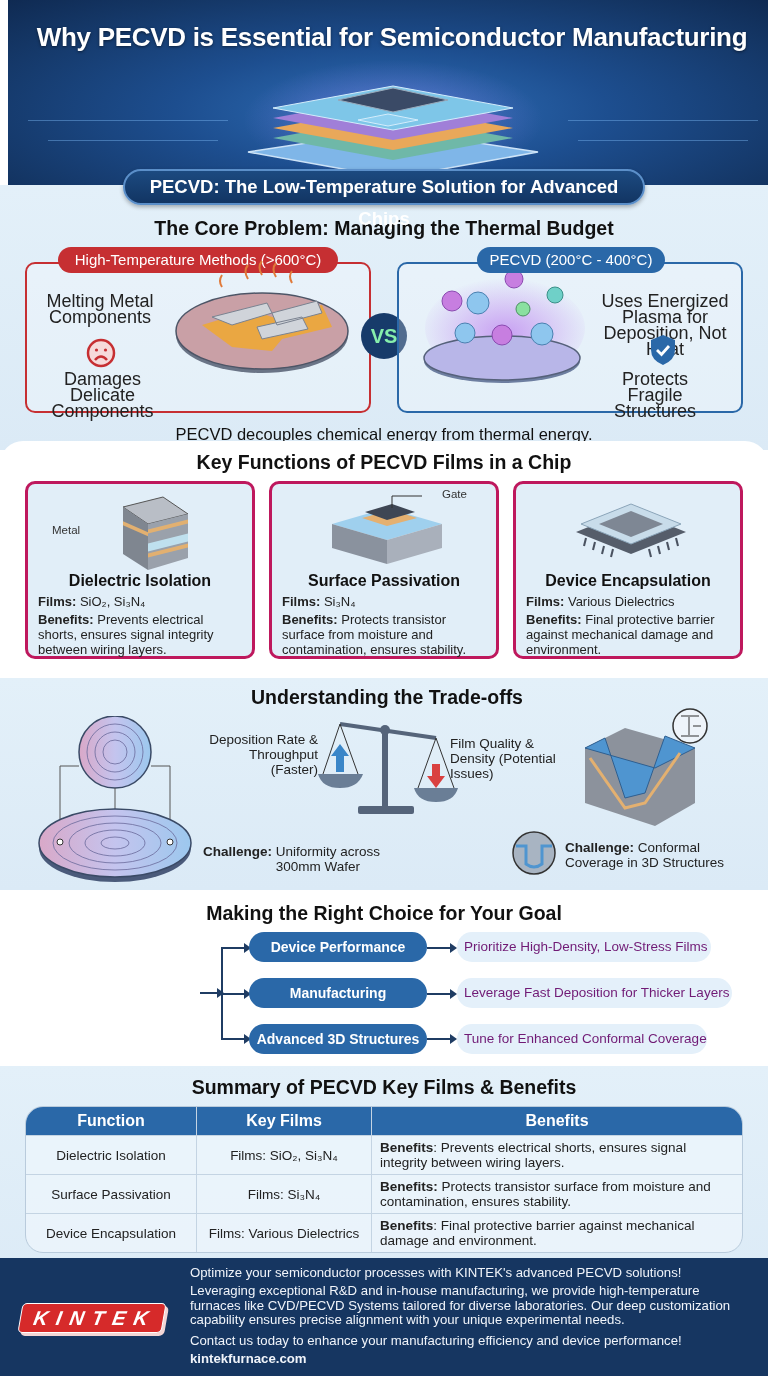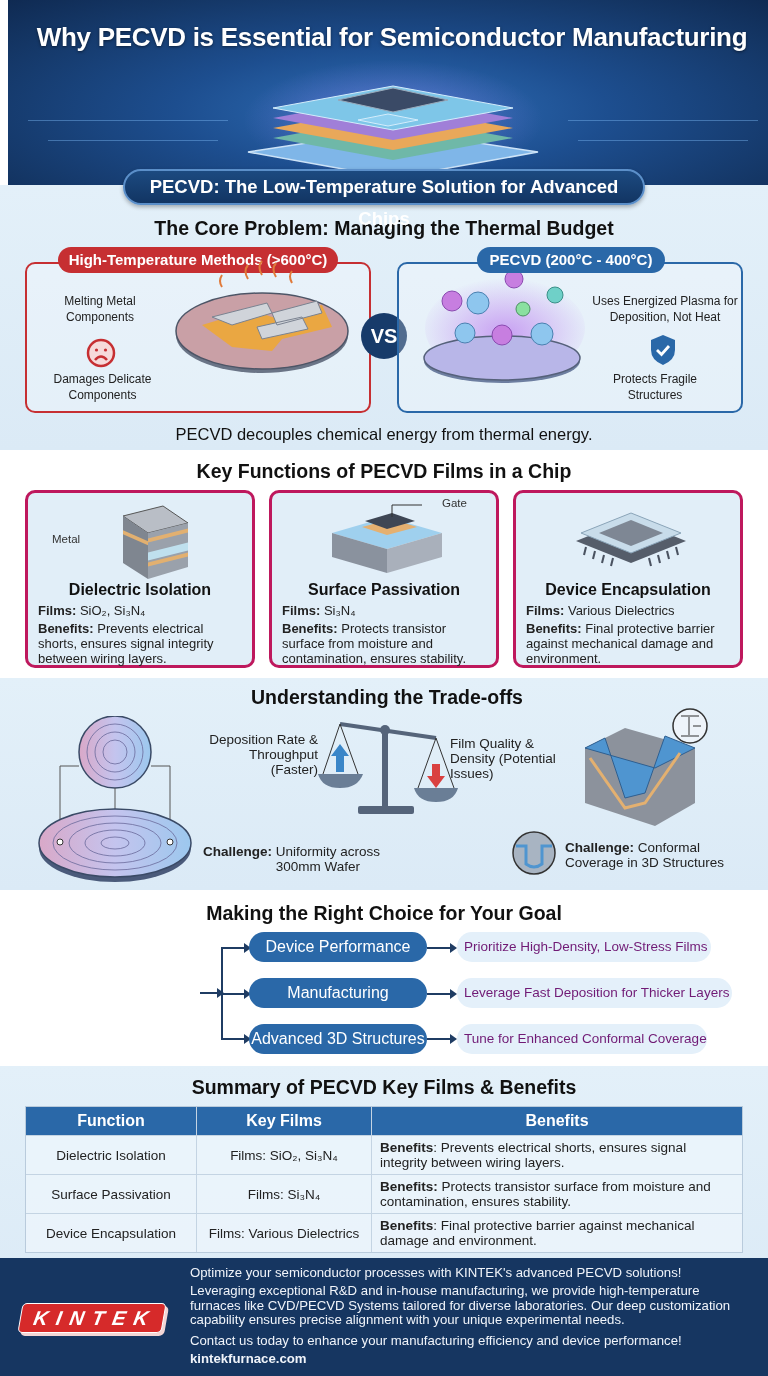--- a/index.html
+++ b/index.html
@@ -18,48 +18,48 @@
     font-size: 18.5px; text-align: center; line-height: 32px; z-index: 5; box-shadow: 0 2px 4px rgba(0,0,0,0.3); }
 
   
   .section { position: absolute; left: 0; width: 768px; }
   .bg-light { background: linear-gradient(#e3f0f9, #dbeaf6); }
   .bg-white { background: #ffffff; }
   .sec-title { position: absolute; left: 0; width: 768px; text-align: center; font-weight: bold; font-size: 19.5px; color: #111; }
 
   
   .compare-box { position: absolute; border-radius: 10px; background: rgba(255,255,255,0.25); }
-  .compare-label { position: absolute; height: 26px; border-radius: 13px; color: #fff; font-weight: bold; font-size: 15px;
+  .compare-label { position: absolute; height: 26px; border-radius: 13px; color: #fff; font-weight: normal; font-size: 15px;
     text-align: center; line-height: 26px; }
-  .caption { position: absolute; text-align: center; font-size: 12px; line-height: 16px; color: #222; }
-  .vs-circle { position: absolute; width: 46px; height: 46px; border-radius: 50%; background: #173b6a; color: #ffffff;
+  .caption { position: absolute; text-align: center; font-size: 18px; line-height: 16px; color: #222; }
+  .vs-circle { position: absolute; width: 46px; height: 46px; border-radius: 50%; background: #173b6a; color: #86efac;
     font-weight: bold; font-size: 20px; text-align: center; line-height: 46px; }
 
   
   .card { position: absolute; top: 40px; width: 230px; height: 178px; border-radius: 10px; background: #e1eef8;
     border: 3px solid #be185d; }
   .card .card-title { position: absolute; top: 88px; left: 0; width: 100%; text-align: center; font-weight: bold; font-size: 16px; color: #111; }
   .card .card-films { position: absolute; top: 110px; left: 10px; font-size: 13px; color: #222; }
   .card .card-benefits { position: absolute; top: 128px; left: 10px; right: 8px; font-size: 13px; line-height: 15px; color: #222; }
   .b { font-weight: bold; }
 
   
   .trade-text { position: absolute; font-size: 13.5px; line-height: 15px; color: #222; }
 
   
-  .goal-pill { position: absolute; height: 30px; border-radius: 15px; color: #fff; font-weight: normal; font-size: 16px;
+  .goal-pill { position: absolute; height: 30px; border-radius: 15px; color: #fff; font-weight: bold; font-size: 14px;
     text-align: center; line-height: 30px; }
   .result-pill { position: absolute; height: 30px; border-radius: 15px; background: #e4f0fa; color: #701a75; font-size: 13.5px;
     line-height: 30px; padding-left: 7px; }
   .arrow-h { position: absolute; height: 2px; background: #1f3c63; }
   .arrow-h::after { content: ""; position: absolute; right: -2px; top: -4px; border-left: 7px solid #1f3c63; border-top: 5px solid transparent; border-bottom: 5px solid transparent; }
 
   
   .sum-table { position: absolute; left: 25px; top: 40px; width: 718px; border-collapse: separate; border-spacing: 0;
-    border: 1px solid #b9cbdc; border-radius: 0; overflow: hidden; background: rgba(235,244,251,0.9); }
+    border: 1px solid #b9cbdc; border-radius: 18px; overflow: hidden; background: rgba(235,244,251,0.9); }
   .sum-table th { background: #2a68a8; color: #fff; font-weight: bold; font-size: 16px; height: 28px; }
   .sum-table td { font-size: 13.5px; color: #222; border-top: 1px solid #c4d4e3; height: 39px; vertical-align: middle; line-height: 15px; }
   .sum-table th, .sum-table td { border-right: 1px solid #c4d4e3; }
   .sum-table th:last-child, .sum-table td:last-child { border-right: none; }
   .sum-table td.c { text-align: center; }
   .sum-table td.l { padding-left: 8px; padding-right: 6px; }
 
   
   #footer { position: absolute; left: 0; top: 1258px; width: 768px; height: 118px; background: #163661; color: #fff; }
   #footer .ft { position: absolute; left: 190px; font-size: 13.2px; line-height: 14.5px; color: #f0f4fa; }
@@ -144,21 +144,21 @@
   <div class="caption" style="left:590px;top:108px;width:150px;">Uses Energized Plasma for Deposition, Not Heat</div>
   <svg class="abs" style="left:648px;top:148px;" width="30" height="34">
     <path d="M15 2 L27 7 V17 Q27 27 15 32 Q3 27 3 17 V7 Z" fill="#2a68a8"></path>
     <path d="M9 17 L13.5 21.5 L21 13" stroke="#fff" stroke-width="2.8" fill="none"></path>
   </svg>
   <div class="caption" style="left:600px;top:186px;width:110px;">Protects Fragile Structures</div>
 
   <div class="sec-title" style="top:240px;font-weight:normal;font-size:16.5px;">PECVD decouples chemical energy from thermal energy.</div>
 </div>
 
-<div class="section bg-white" style="top:450px;height:260px;border-radius:23px;">
+<div class="section bg-white" style="top:441px;height:260px;border-radius:23px;">
   <div class="sec-title" style="top:10px;">Key Functions of PECVD Films in a Chip</div>
 
   <div class="card" style="left:25px;">
     <svg class="abs" style="left:70px;top:8px;" width="100" height="78">
       <polygon points="25,15 65,5 90,22 50,32" fill="#b9bec6" stroke="#555" stroke-width="1"></polygon>
       <polygon points="25,15 50,32 50,78 25,62" fill="#7f8690"></polygon>
       <polygon points="50,32 90,22 90,66 50,78" fill="#9aa1ab"></polygon>
       <rect x="50" y="38" width="40" height="4" fill="#e2b070" transform="skewY(-14) translate(0,12)"></rect>
       <rect x="25" y="30" width="25" height="4" fill="#e2b070" transform="skewY(24) translate(0,-12)"></rect>
       <rect x="50" y="52" width="40" height="8" fill="#bfe0ee" transform="skewY(-14) translate(0,12)"></rect>

